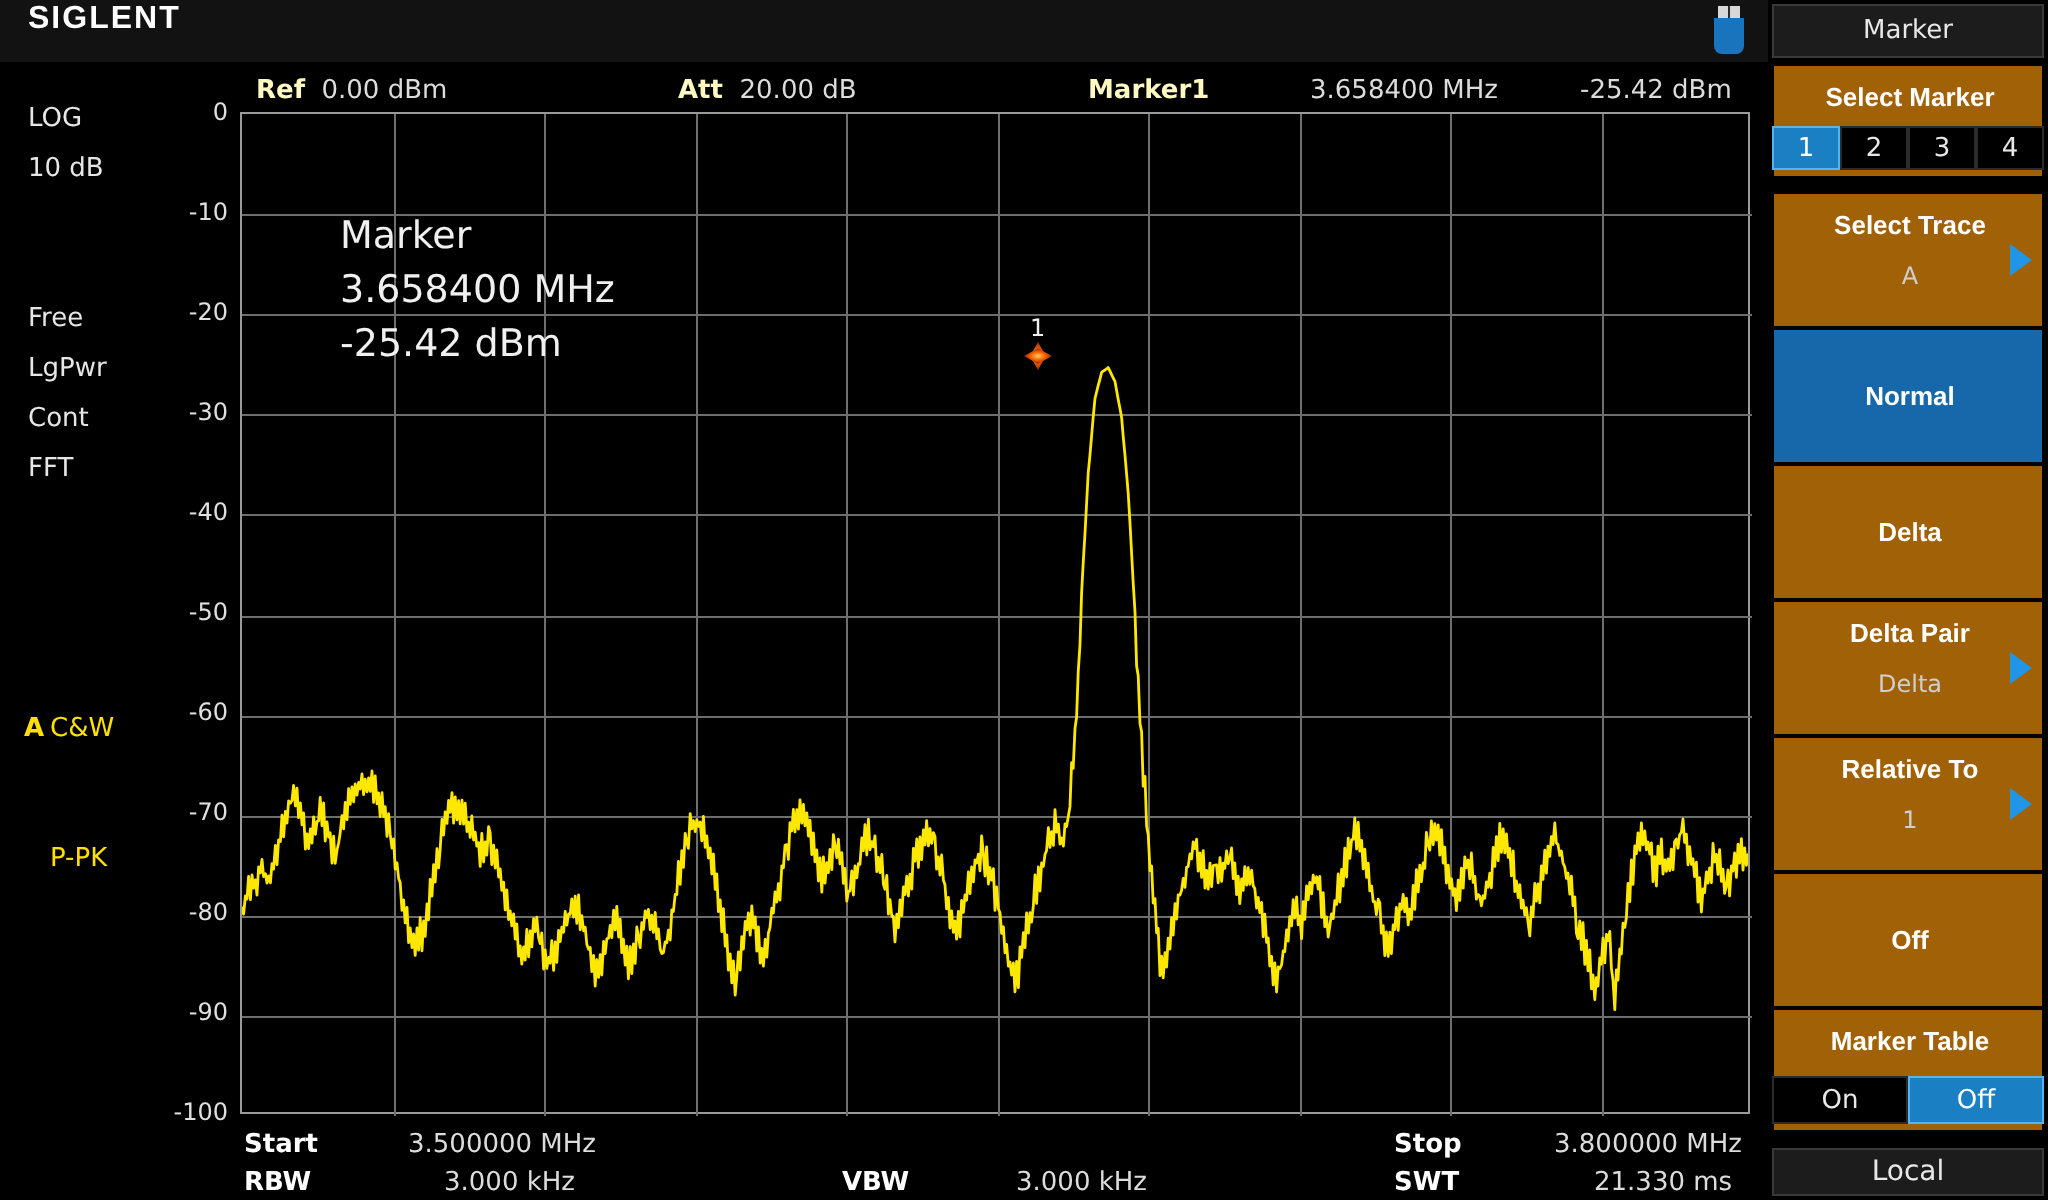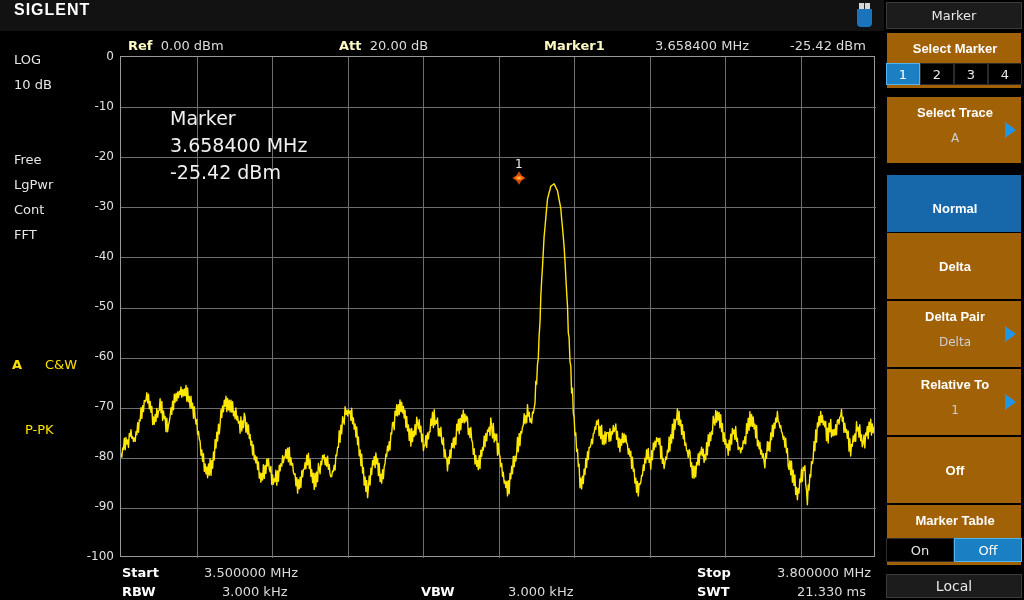--- a/index.html
+++ b/index.html
@@ -105,21 +105,21 @@
   </div>
 
   <div class="lside">
     <span style="left:14px;top:21px;">LOG</span>
     <span style="left:14px;top:46px;">10 dB</span>
     <span style="left:14px;top:121px;">Free</span>
     <span style="left:14px;top:146px;">LgPwr</span>
     <span style="left:14px;top:171px;">Cont</span>
     <span style="left:14px;top:196px;">FFT</span>
     <span class="yelb" style="left:12px;top:326px;">A</span>
-    <span class="yel" style="left:25px;top:326px;margin-left:20px;">C&amp;W</span>
+    <span class="yel" style="left:25px;top:326px;">C&amp;W</span>
     <span class="yel" style="left:25px;top:351px;margin-top:40px;">P-PK</span>
   </div>
 
   <div class="mhdr">
     <span style="left:128px;top:4px;">
       <b>Ref</b>
       &nbsp;<i style="font-style:normal">0.00 dBm</i>
     </span>
     <span style="left:339px;top:4px;">
       <b>Att</b>
@@ -219,21 +219,21 @@
       <div class="seg">3</div>
       <div class="seg">4</div>
     </div>
 
     <div class="mitem" style="top:96px;height:68px;">
       <div class="lab">Select Trace</div>
       <div class="sub" style="top:34px;">A</div>
       <div class="arrow"></div>
     </div>
 
-    <div class="mitem sel center" style="top:164px;height:68px;margin-top:10px;">
+    <div class="mitem sel center" style="top:164px;height:68px;">
       <div class="lab">Normal</div>
     </div>
 
     <div class="mitem center" style="top:232px;height:68px;">
       <div class="lab">Delta</div>
     </div>
 
     <div class="mitem" style="top:300px;height:68px;">
       <div class="lab">Delta Pair</div>
       <div class="sub" style="top:34px;">Delta</div>

